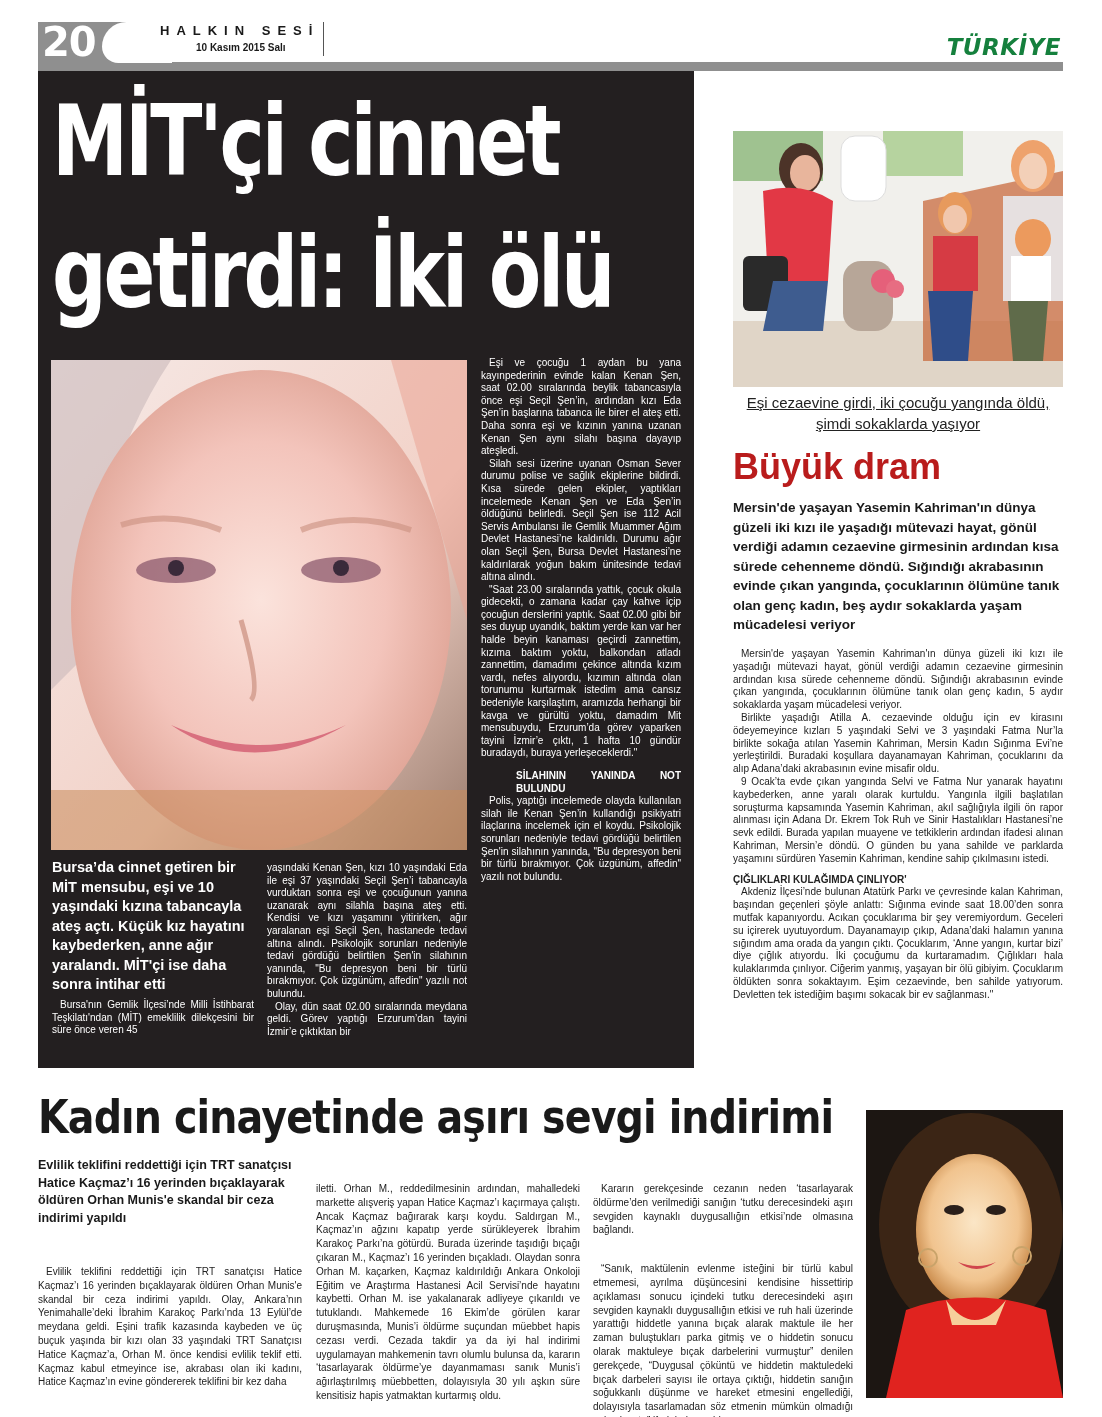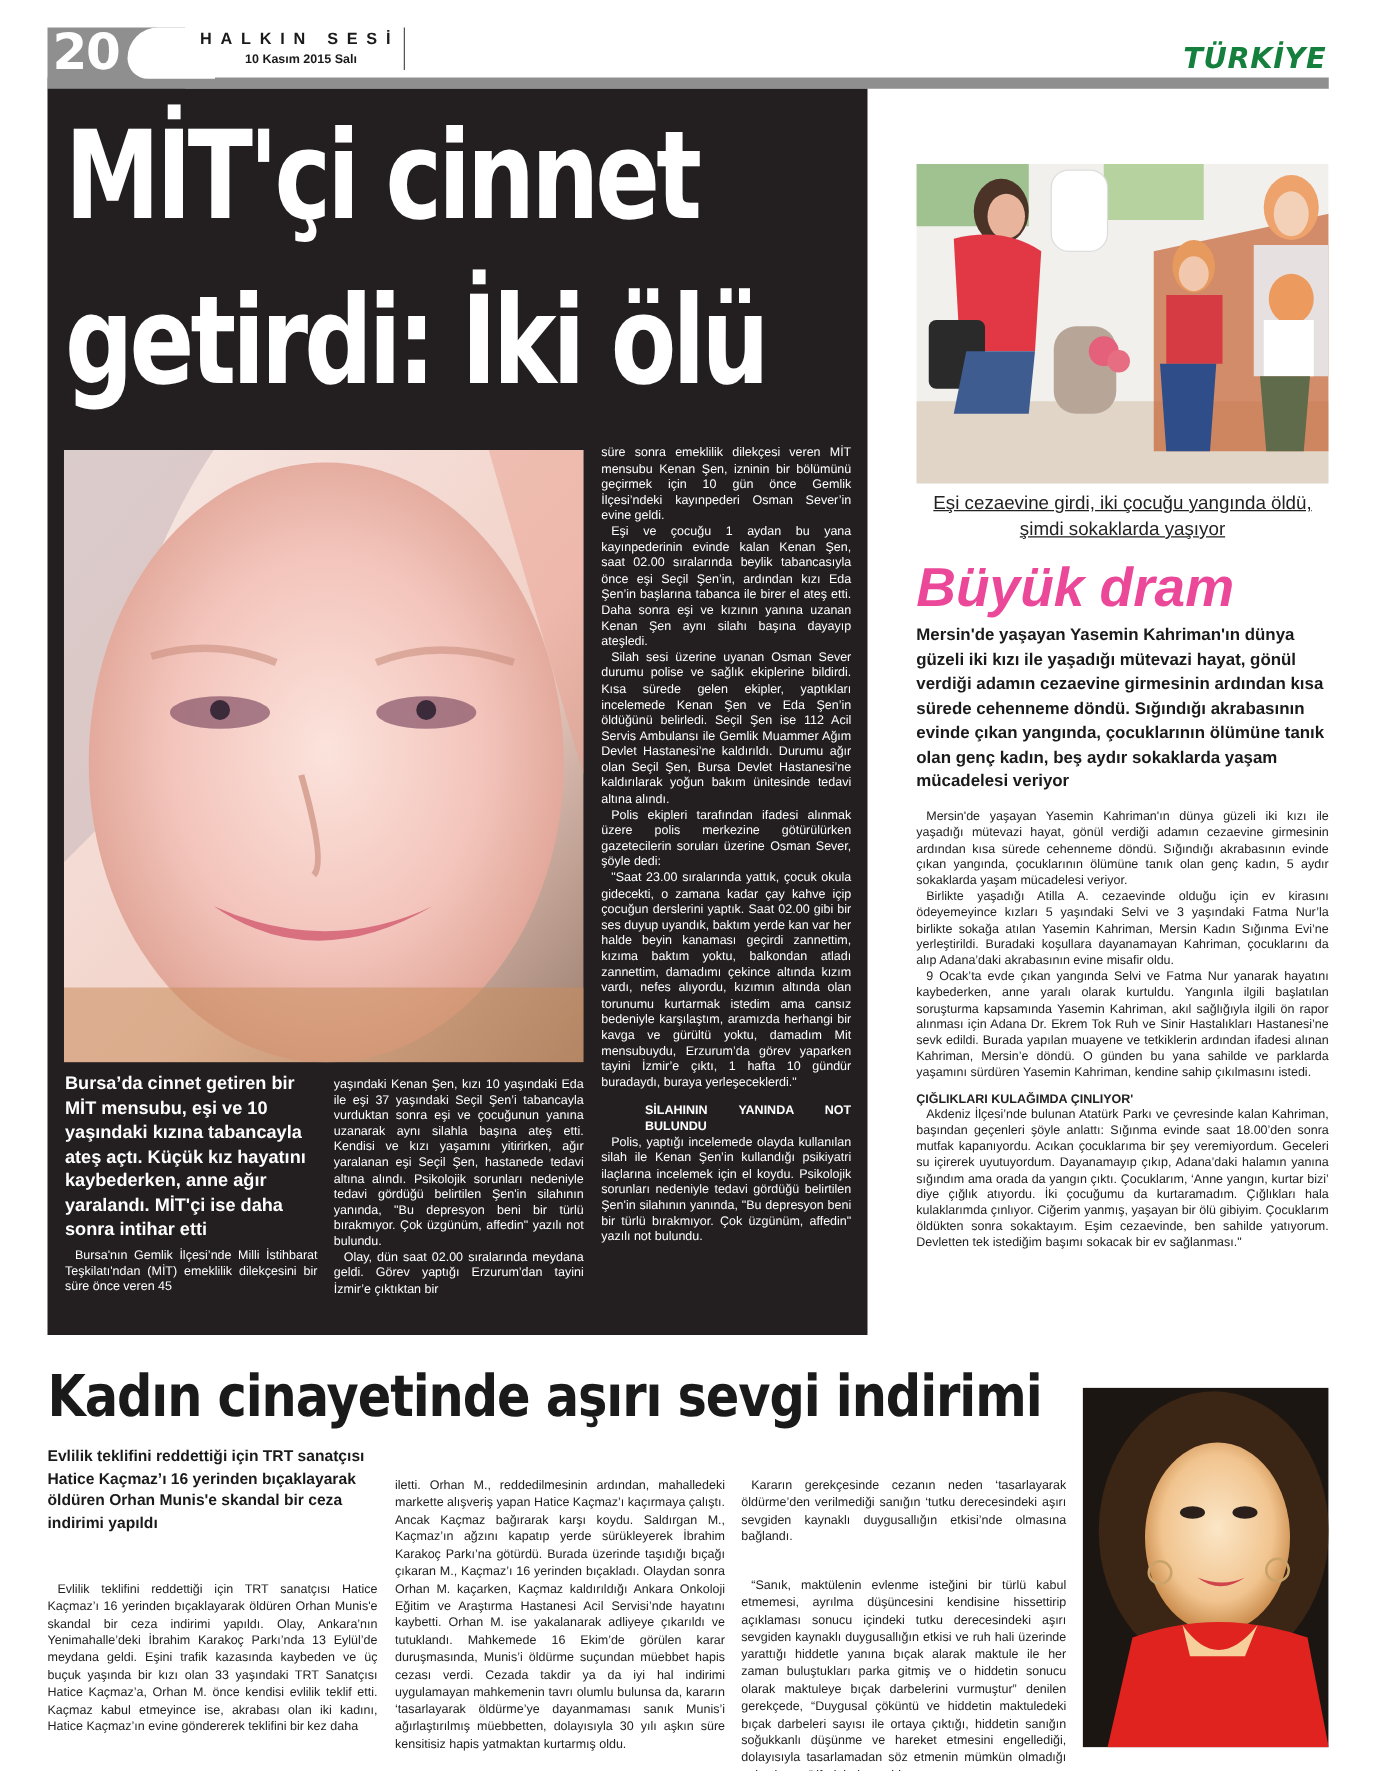--- a/index.html
+++ b/index.html
@@ -25,21 +25,21 @@
   .main-col { position: absolute; font-size: 10px; line-height: 12.6px; color: #ffffff; text-align: justify; }
   .main-col p { text-indent: 8px; }
   .main-col .sub { font-weight: bold; text-indent: 0; margin-top: 10px; margin-left: 35px; }
   .col-a { left: 14px; top: 928px; width: 202px; }
   .col-b { left: 229px; top: 791px; width: 200px; }
   .col-c { left: 443px; top: 286px; width: 200px; }
 
   
   .drama-photo { position: absolute; left: 733px; top: 131px; width: 330px; height: 256px; overflow: hidden; }
   .drama-caption { position: absolute; left: 733px; top: 392px; width: 330px; text-align: center; font-size: 15px; line-height: 21px; text-decoration: underline; color: #222; }
-  .drama-title { position: absolute; left: 733px; top: 446px; font-size: 44px; font-weight: bold; color: #ec4899; font-style: italic; }
+  .drama-title { position: absolute; left: 733px; top: 446px; font-size: 36px; font-weight: bold; color: #b91c1c; }
   .drama-deck { position: absolute; left: 733px; top: 498px; width: 330px; font-size: 13.5px; font-weight: bold; line-height: 19.5px; color: #1a1a1a; }
   .drama-body { position: absolute; left: 733px; top: 648px; width: 330px; font-size: 10px; line-height: 12.8px; color: #222; text-align: justify; }
   .drama-body p { text-indent: 8px; }
   .drama-body .sub { font-weight: bold; text-indent: 0; margin-top: 8px; }
 
   
   .kadin-title { position: absolute; left: 38px; top: 1090px; font-family: "DejaVu Sans", sans-serif; font-weight: bold; font-size: 46px; color: #1a1a1a; letter-spacing: -1px; transform: scaleX(0.86); transform-origin: left top; white-space: nowrap; }
   .kadin-deck { position: absolute; left: 38px; top: 1157px; width: 268px; font-size: 12.5px; font-weight: bold; line-height: 17.5px; color: #1a1a1a; }
   .kadin-col { position: absolute; font-size: 10px; line-height: 13.8px; color: #222; text-align: justify; }
   .kadin-col p { text-indent: 8px; margin-top: 25px; }
@@ -104,24 +104,22 @@
   <div class="main-col col-a">
     <p>Bursa'nın Gemlik İlçesi’nde Milli İstihbarat Teşkilatı'ndan (MİT) emeklilik dilekçesini bir süre önce veren 45</p>
   </div>
 
   <div class="main-col col-b">
     <p style="text-indent:0">yaşındaki Kenan Şen, kızı 10 yaşındaki Eda ile eşi 37 yaşındaki Seçil Şen’i tabancayla vurduktan sonra eşi ve çocuğunun yanına uzanarak aynı silahla başına ateş etti. Kendisi ve kızı yaşamını yitirirken, ağır yaralanan eşi Seçil Şen, hastanede tedavi altına alındı. Psikolojik sorunları nedeniyle tedavi gördüğü belirtilen Şen'in silahının yanında, "Bu depresyon beni bir türlü bırakmıyor. Çok üzgünüm, affedin" yazılı not bulundu.</p>
     <p>Olay, dün saat 02.00 sıralarında meydana geldi. Görev yaptığı Erzurum’dan tayini İzmir’e çıktıktan bir</p>
   </div>
 
   <div class="main-col col-c">
-    <p style="text-indent:0">süre sonra emeklilik dilekçesi veren MİT mensubu Kenan Şen, izninin bir bölümünü geçirmek için 10 gün önce Gemlik İlçesi’ndeki kayınpederi Osman Sever’in evine geldi.</p>
     <p>Eşi ve çocuğu 1 aydan bu yana kayınpederinin evinde kalan Kenan Şen, saat 02.00 sıralarında beylik tabancasıyla önce eşi Seçil Şen’in, ardından kızı Eda Şen’in başlarına tabanca ile birer el ateş etti. Daha sonra eşi ve kızının yanına uzanan Kenan Şen aynı silahı başına dayayıp ateşledi.</p>
     <p>Silah sesi üzerine uyanan Osman Sever durumu polise ve sağlık ekiplerine bildirdi. Kısa sürede gelen ekipler, yaptıkları incelemede Kenan Şen ve Eda Şen’in öldüğünü belirledi. Seçil Şen ise 112 Acil Servis Ambulansı ile Gemlik Muammer Ağım Devlet Hastanesi’ne kaldırıldı. Durumu ağır olan Seçil Şen, Bursa Devlet Hastanesi’ne kaldırılarak yoğun bakım ünitesinde tedavi altına alındı.</p>
-    <p>Polis ekipleri tarafından ifadesi alınmak üzere polis merkezine götürülürken gazetecilerin soruları üzerine Osman Sever, şöyle dedi:</p>
     <p>"Saat 23.00 sıralarında yattık, çocuk okula gidecekti, o zamana kadar çay kahve içip çocuğun derslerini yaptık. Saat 02.00 gibi bir ses duyup uyandık, baktım yerde kan var her halde beyin kanaması geçirdi zannettim, kızıma baktım yoktu, balkondan atladı zannettim, damadımı çekince altında kızım vardı, nefes alıyordu, kızımın altında olan torunumu kurtarmak istedim ama cansız bedeniyle karşılaştım, aramızda herhangi bir kavga ve gürültü yoktu, damadım Mit mensubuydu, Erzurum’da görev yaparken tayini İzmir’e çıktı, 1 hafta 10 gündür buradaydı, buraya yerleşeceklerdi."</p>
     <p class="sub">SİLAHININ YANINDA NOT BULUNDU</p>
     <p>Polis, yaptığı incelemede olayda kullanılan silah ile Kenan Şen’in kullandığı psikiyatri ilaçlarına incelemek için el koydu. Psikolojik sorunları nedeniyle tedavi gördüğü belirtilen Şen'in silahının yanında, "Bu depresyon beni bir türlü bırakmıyor. Çok üzgünüm, affedin" yazılı not bulundu.</p>
   </div>
 </div>
 
 <div class="drama-photo" aria-label="Mother kneeling at grave; mother with two daughters on bench">
   <svg width="330" height="256" viewBox="0 0 330 256">
     <rect width="330" height="256" fill="#f1f0ec"></rect>
     <rect x="0" y="0" width="90" height="50" fill="#7cae6a" opacity="0.7"></rect>

